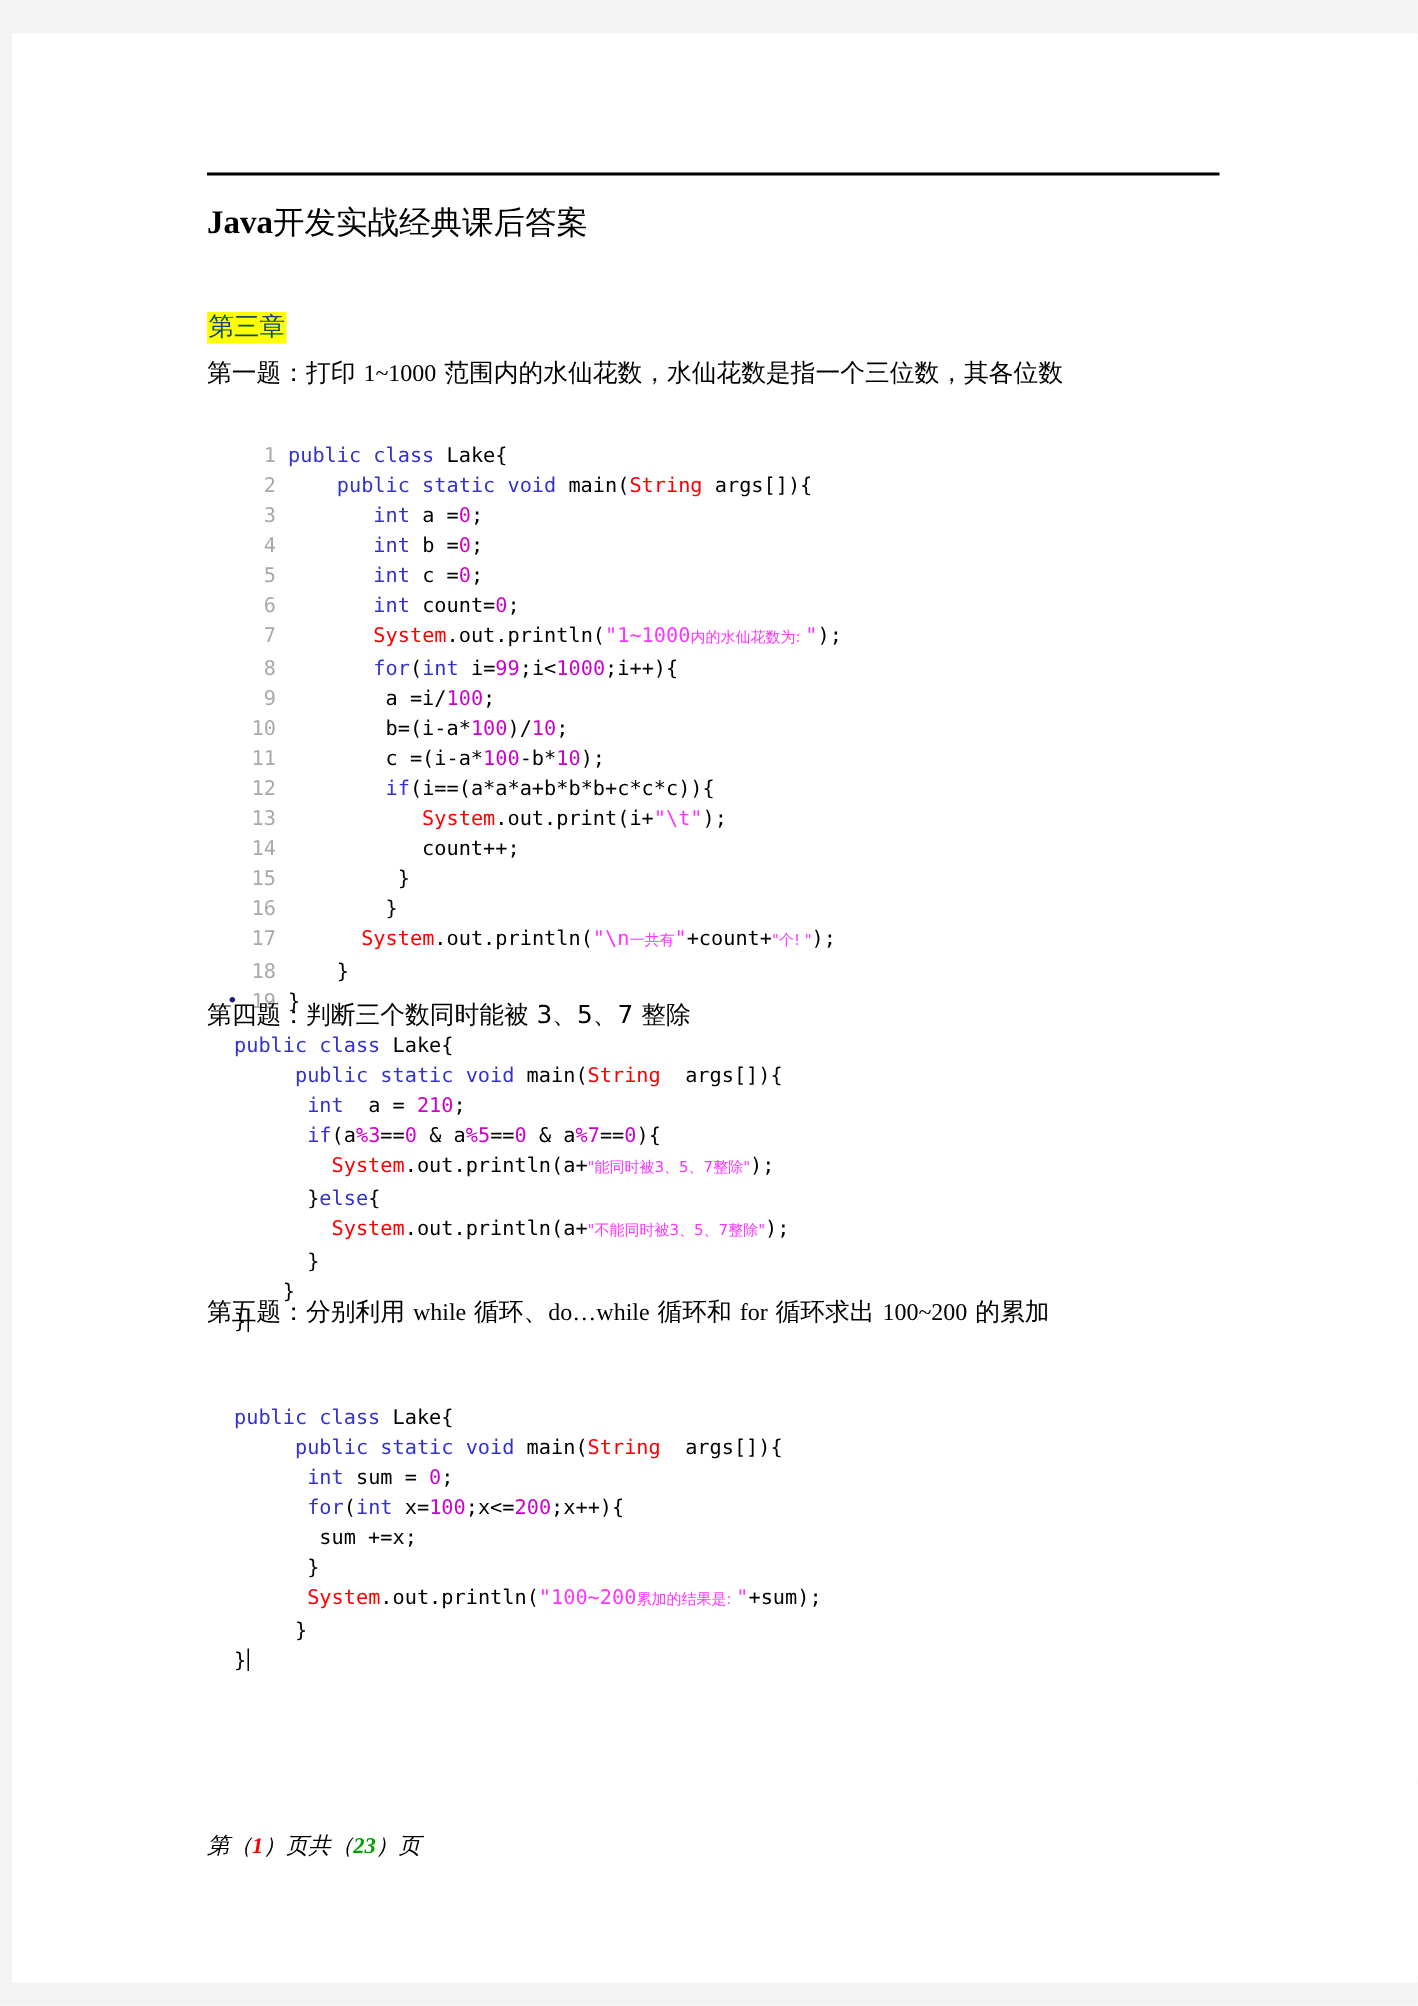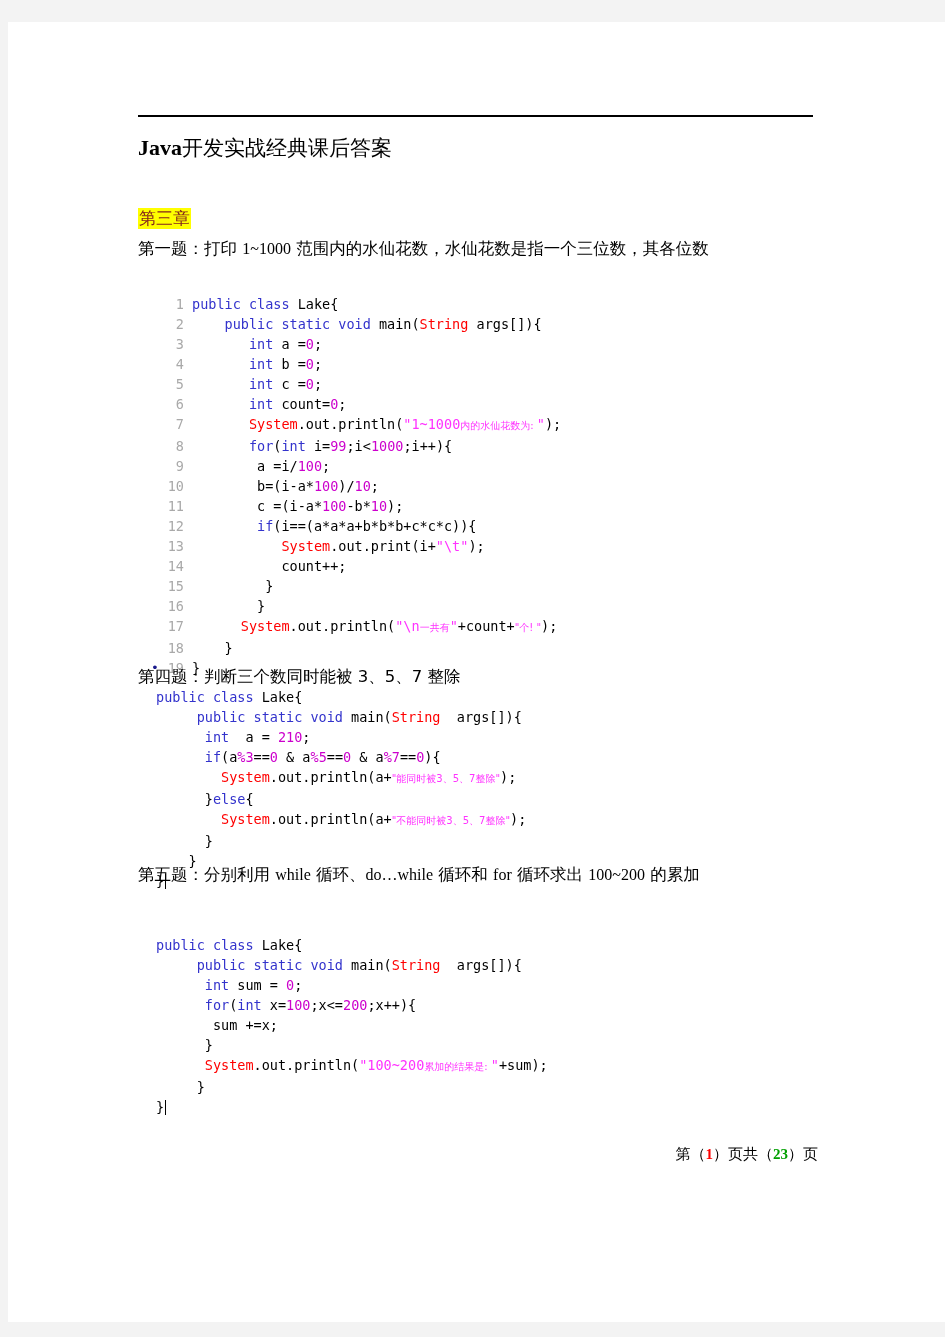--- a/index.html
+++ b/index.html
@@ -56,21 +56,21 @@
   }
 
   
   .chapter-mark {
     position: absolute;
     left: 130px;
     top: 186px;
     font-family: "DejaVu Sans", sans-serif;
     font-size: 17px;
     line-height: 21px;
-    color: #7f1d1d;
+    color: #0c4a6e;
     background: #ffff00;
     padding: 0 1px;
   }
 
   
   .prose {
     position: absolute;
     left: 130px;
     width: 690px;
     font-family: "DejaVu Sans", sans-serif;
@@ -118,27 +118,28 @@
     height: 15px;
     background: #000;
     vertical-align: -3px;
     margin-left: 1px;
   }
 
   
   .footer {
     position: absolute;
     left: 130px;
-    top: 1122px;
+    top: 1198px;
     width: 680px;
-    text-align: right;
+    text-align: left;
     font-family: "DejaVu Sans", sans-serif;
     font-size: 15px;
     line-height: 20px;
     color: #000000;
+    font-style: italic;
   }
   .footer .pg  { color: #ff0000; font-family: "Liberation Serif", serif; font-weight: bold; }
   .footer .tot { color: #00a000; font-family: "Liberation Serif", serif; font-weight: bold; }
 </style>
 </head>
 <body>
 
 <div id="page">
 
   <div class="header-rule"></div>

